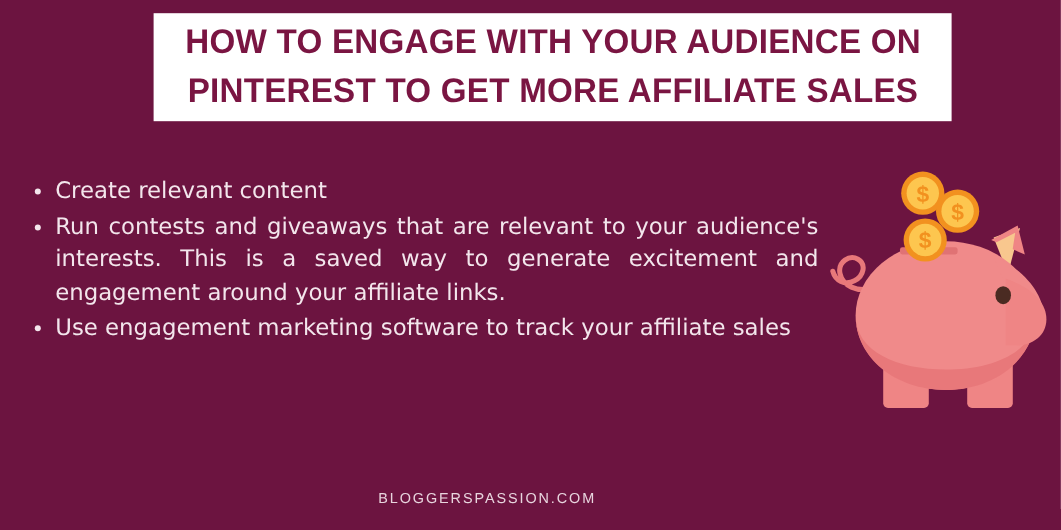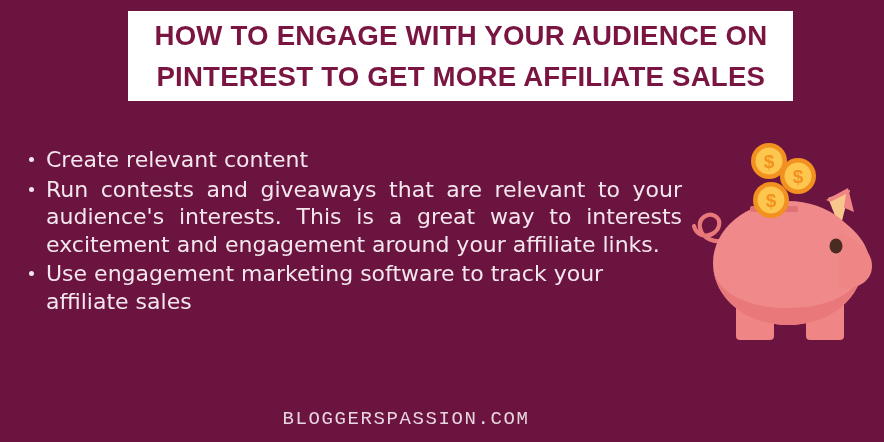--- a/index.html
+++ b/index.html
@@ -54,21 +54,21 @@
     left: 22px;
     top: 146px;
     width: 660px;
   }
   .bullet-item {
     position: relative;
     padding-left: 24px;
     margin-bottom: 2px;
     color: #F3E6EC;
     font-family: "DejaVu Sans", sans-serif;
-    font-size: 22px;
+    font-size: 19px;
     line-height: 27.6px;
   }
   .bullet-dot {
     position: absolute;
     left: 7px;
     top: 11px;
     width: 5px;
     height: 5px;
     border-radius: 50%;
     background: #F3E6EC;
@@ -82,22 +82,22 @@
   }
 
   
   #footer {
     position: absolute;
     left: 0;
     top: 408px;
     width: 812px;
     text-align: center;
     color: #E8D5DE;
-    font-family: Liberation Mono, monospace;
-    font-size: 19px;
+    font-family: Liberation Sans, sans-serif;
+    font-size: 12px;
     letter-spacing: 1.6px;
     font-weight: normal;
   }
 
   
   #piggy {
     position: absolute;
     left: 688px;
     top: 128px;
     width: 195px;
@@ -117,21 +117,21 @@
   <div id="bullet-list">
 
     <div class="bullet-item">
       <span class="bullet-dot"></span>
       <span class="bullet-text nojustify">Create relevant content</span>
     </div>
 
 
     <div class="bullet-item">
       <span class="bullet-dot"></span>
-      <span class="bullet-text">Run contests and giveaways that are relevant to your audience's interests. This is a great way to interests excitement and engagement around your affiliate links.</span>
+      <span class="bullet-text">Run contests and giveaways that are relevant to your audience's interests. This is a saved way to generate excitement and engagement around your affiliate links.</span>
     </div>
 
     <div class="bullet-item">
       <span class="bullet-dot"></span>
       <span class="bullet-text nojustify">Use engagement marketing software to track your affiliate sales</span>
     </div>
 
   </div>
 
   <div id="piggy">

